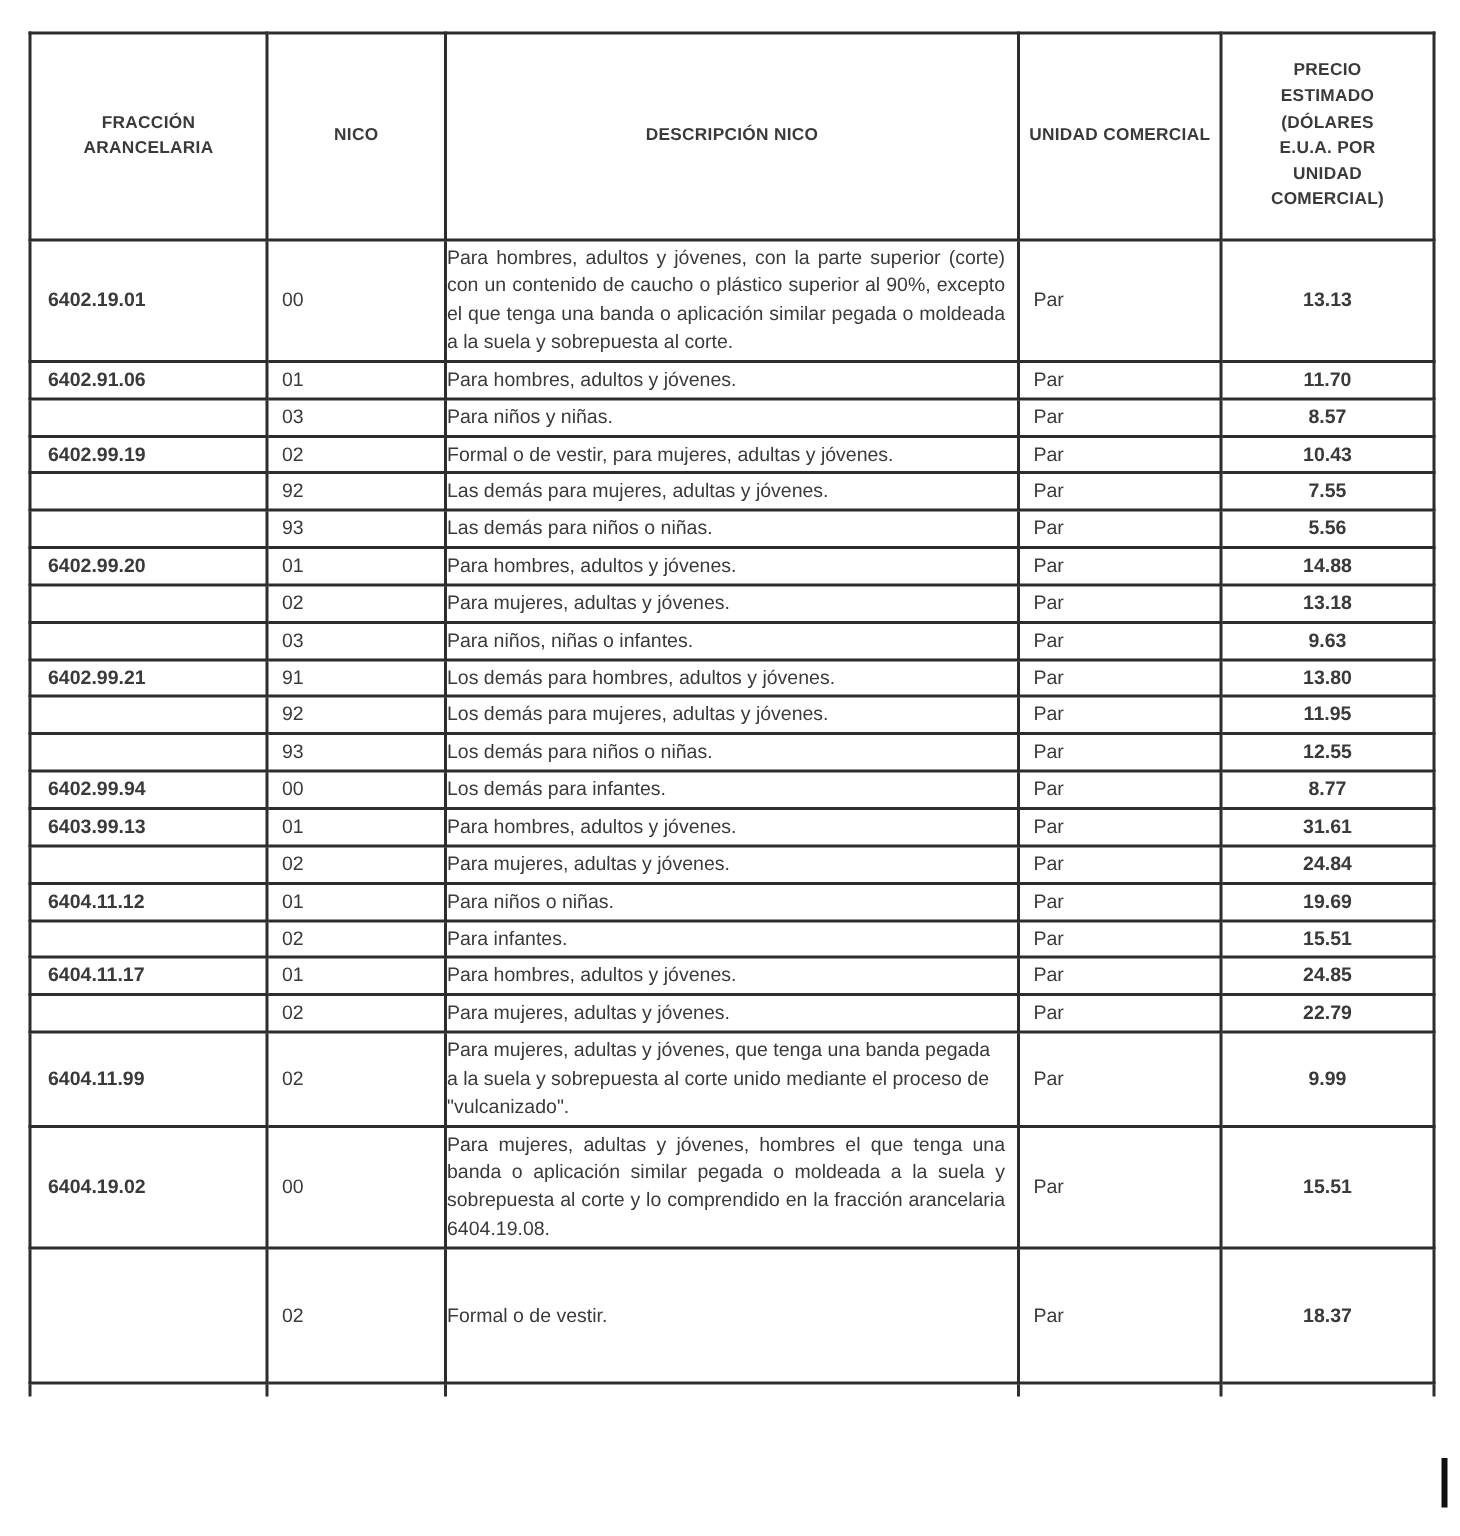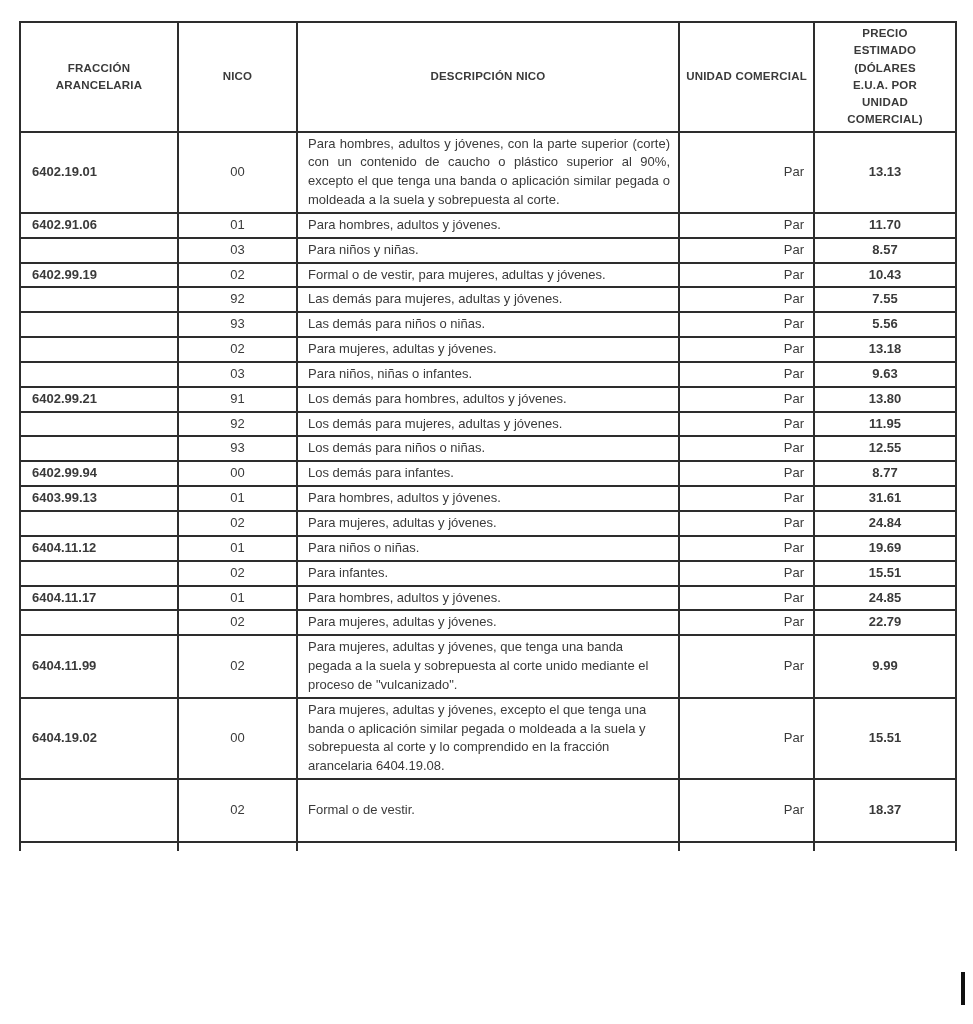--- a/index.html
+++ b/index.html
@@ -35,34 +35,34 @@
   }
   thead th {
     height: 107px;
     font-size: 11.5px;
     font-weight: bold;
     line-height: 1.5;
     text-align: center;
     padding: 2px 6px;
     letter-spacing: 0.2px;
   }
-  th .narrow { max-width: 86px; margin: 0 auto; }
+  th .narrow { max-width: 86px; margin: 14px auto; }
   tbody td {
     font-size: 13px;
     line-height: 1.45;
     padding: 2px 9px;
   }
   tbody tr { height: 20px; }
   tbody#rows tr:nth-child(1)  { height: 79px; }
   tbody#rows tr:nth-child(21) { height: 63px; }
   tbody#rows tr:nth-child(22) { height: 90px; }
   .c-fraccion { text-align: left; padding-left: 11px; font-weight: bold; }
-  .c-nico     { text-align: center; }
-  .c-desc     { text-align: left; padding-left: 10px; padding-right: 8px; }
-  .c-unidad   { text-align: right; }
+  .c-nico     { }
+  .c-desc     { text-align: left; padding-left: 0; padding-right: 8px; }
+  .c-unidad   { text-align: left; }
   .c-precio   { text-align: center; font-weight: bold; }
   tbody#rows tr:nth-child(1)  .c-desc,
   tbody#rows tr:nth-child(21) .c-desc,
   tbody#rows tr:nth-child(22) .c-desc { text-align: justify; }
   tr.partial { height: 9px; }
   tr.partial td { border-bottom: none; padding: 0; }
   .cursor-mark {
     position: absolute;
     left: 961px;
     top: 972px;
@@ -132,20 +132,27 @@
     <td class="c-precio">7.55</td>
   </tr>
         <tr>
     <td class="c-fraccion"></td>
     <td class="c-nico">93</td>
     <td class="c-desc">Las demás para niños o niñas.</td>
     <td class="c-unidad">Par</td>
     <td class="c-precio">5.56</td>
   </tr>
         <tr>
+    <td class="c-fraccion">6402.99.20</td>
+    <td class="c-nico">01</td>
+    <td class="c-desc">Para hombres, adultos y jóvenes.</td>
+    <td class="c-unidad">Par</td>
+    <td class="c-precio">14.88</td>
+  </tr>
+        <tr>
     <td class="c-fraccion"></td>
     <td class="c-nico">02</td>
     <td class="c-desc">Para mujeres, adultas y jóvenes.</td>
     <td class="c-unidad">Par</td>
     <td class="c-precio">13.18</td>
   </tr>
         <tr>
     <td class="c-fraccion"></td>
     <td class="c-nico">03</td>
     <td class="c-desc">Para niños, niñas o infantes.</td>
@@ -225,21 +232,21 @@
         <tr>
     <td class="c-fraccion">6404.11.99</td>
     <td class="c-nico">02</td>
     <td class="c-desc">Para mujeres, adultas y jóvenes, que tenga una banda pegada a la suela y sobrepuesta al corte unido mediante el proceso de "vulcanizado".</td>
     <td class="c-unidad">Par</td>
     <td class="c-precio">9.99</td>
   </tr>
         <tr>
     <td class="c-fraccion">6404.19.02</td>
     <td class="c-nico">00</td>
-    <td class="c-desc">Para mujeres, adultas y jóvenes, excepto el que tenga una banda o aplicación similar pegada o moldeada a la suela y sobrepuesta al corte y lo comprendido en la fracción arancelaria 6404.19.08.</td>
+    <td class="c-desc">Para mujeres, adultas y jóvenes, hombres el que tenga una banda o aplicación similar pegada o moldeada a la suela y sobrepuesta al corte y lo comprendido en la fracción arancelaria 6404.19.08.</td>
     <td class="c-unidad">Par</td>
     <td class="c-precio">15.51</td>
   </tr>
         <tr>
     <td class="c-fraccion"></td>
     <td class="c-nico">02</td>
     <td class="c-desc">Formal o de vestir.</td>
     <td class="c-unidad">Par</td>
     <td class="c-precio">18.37</td>
   </tr>

